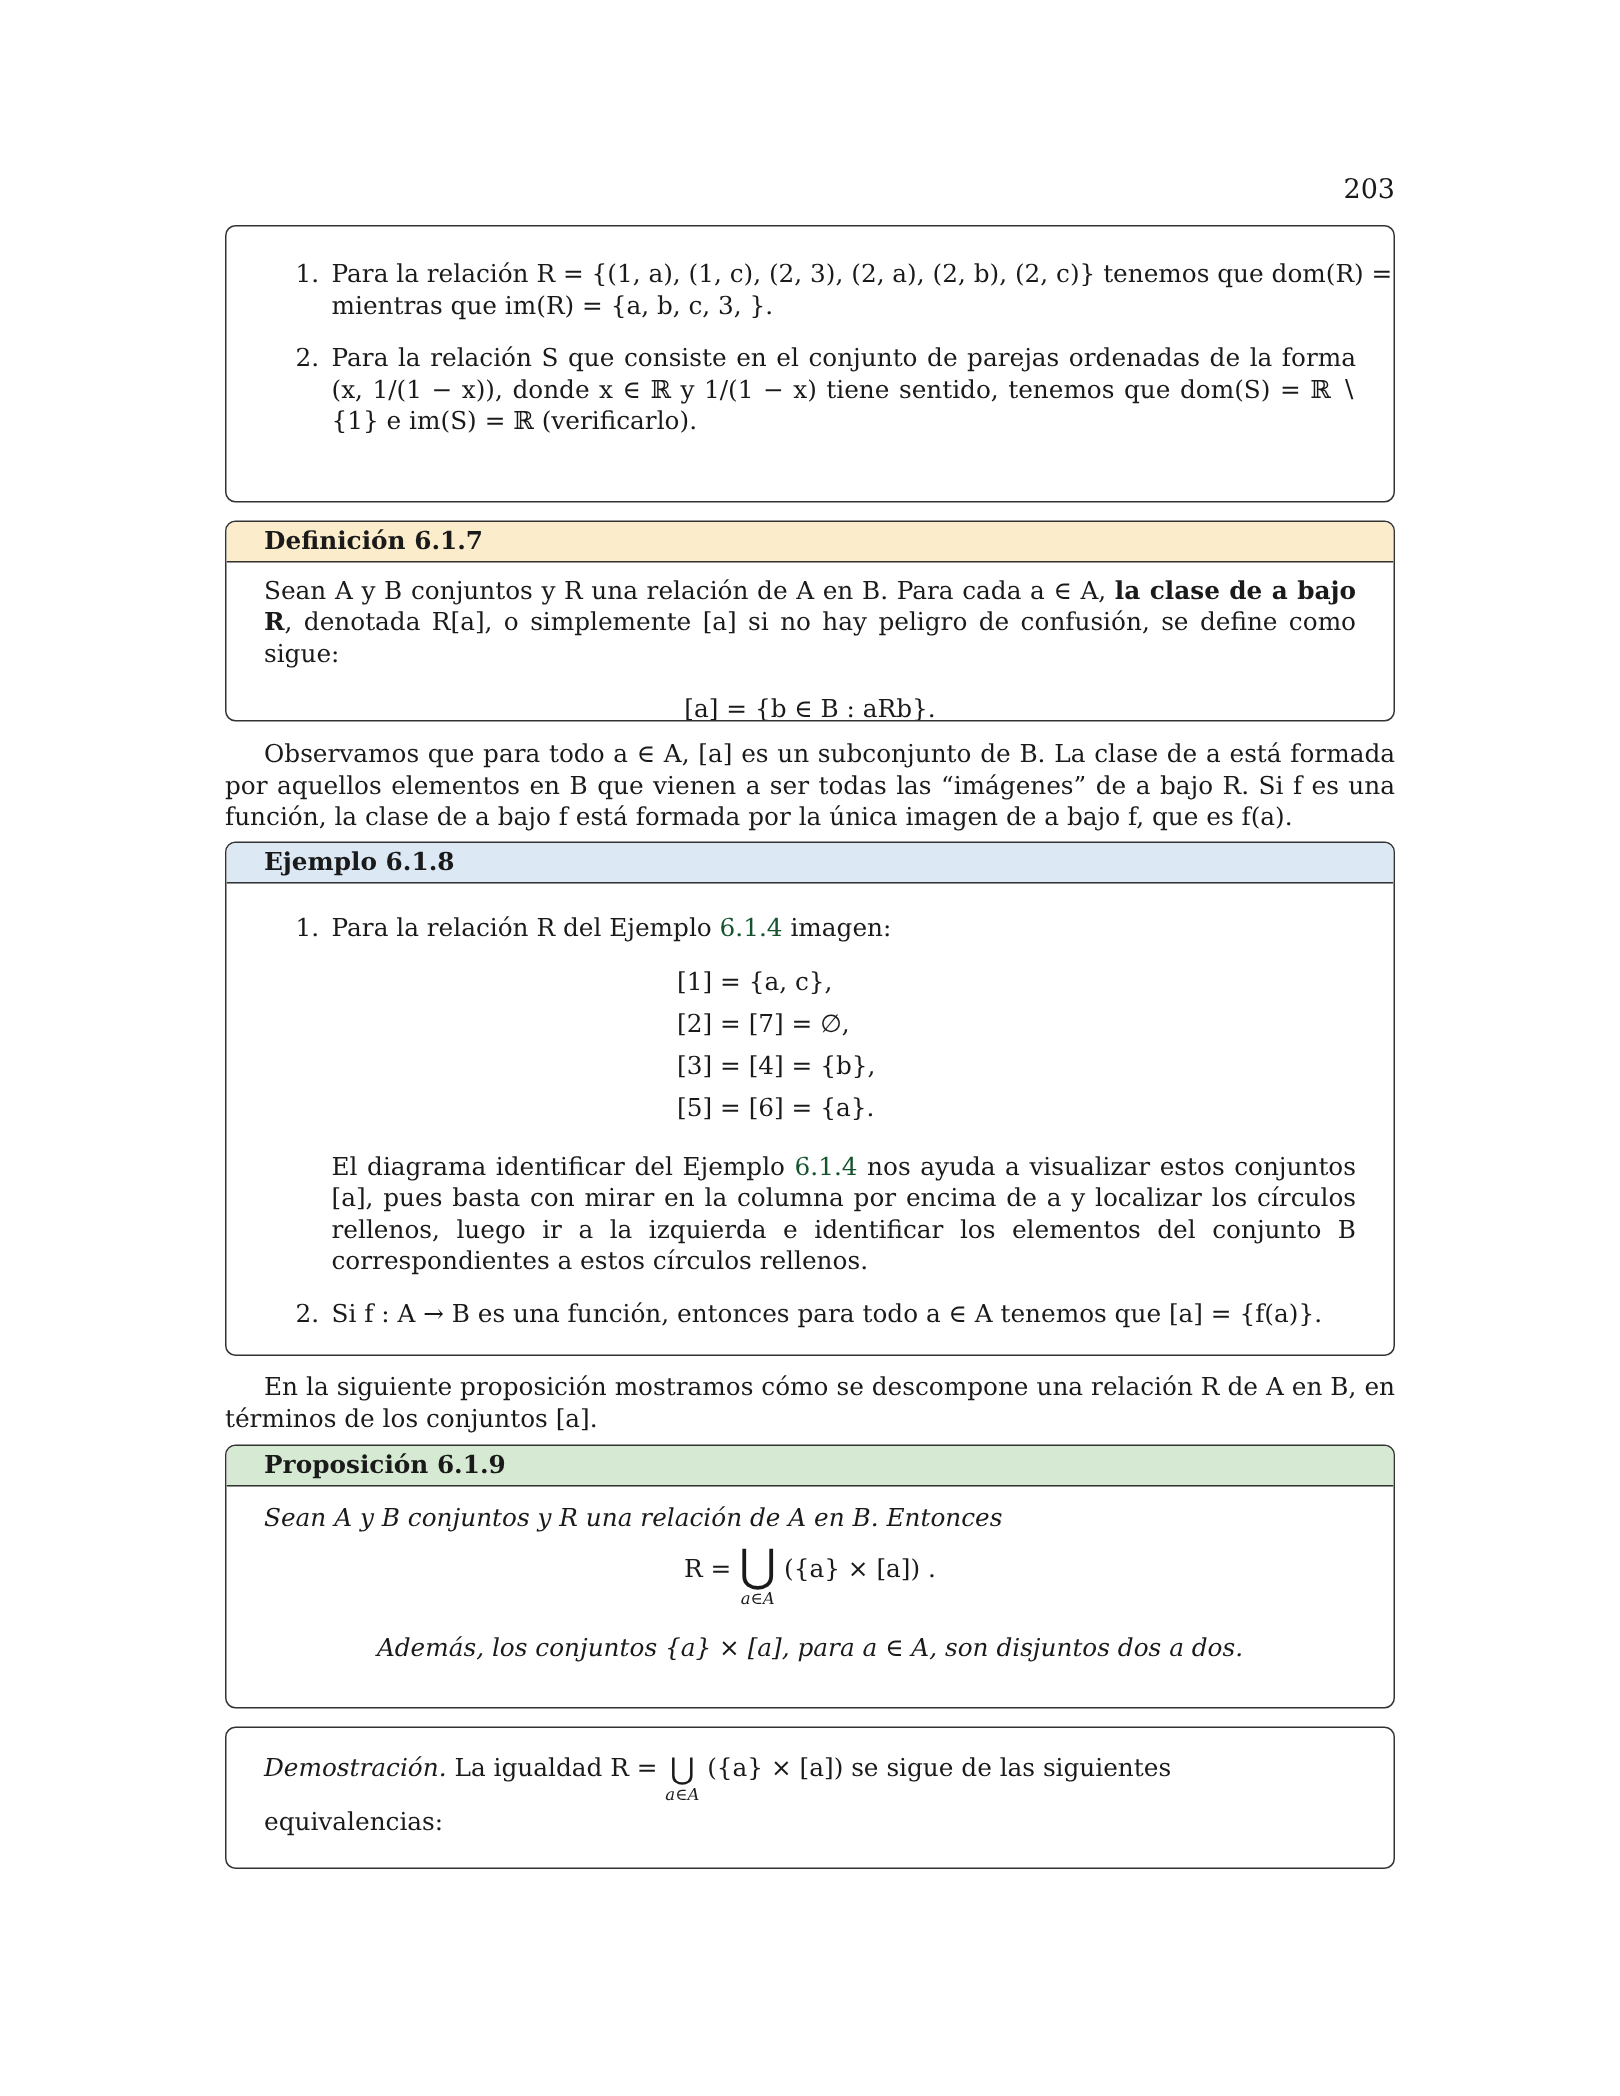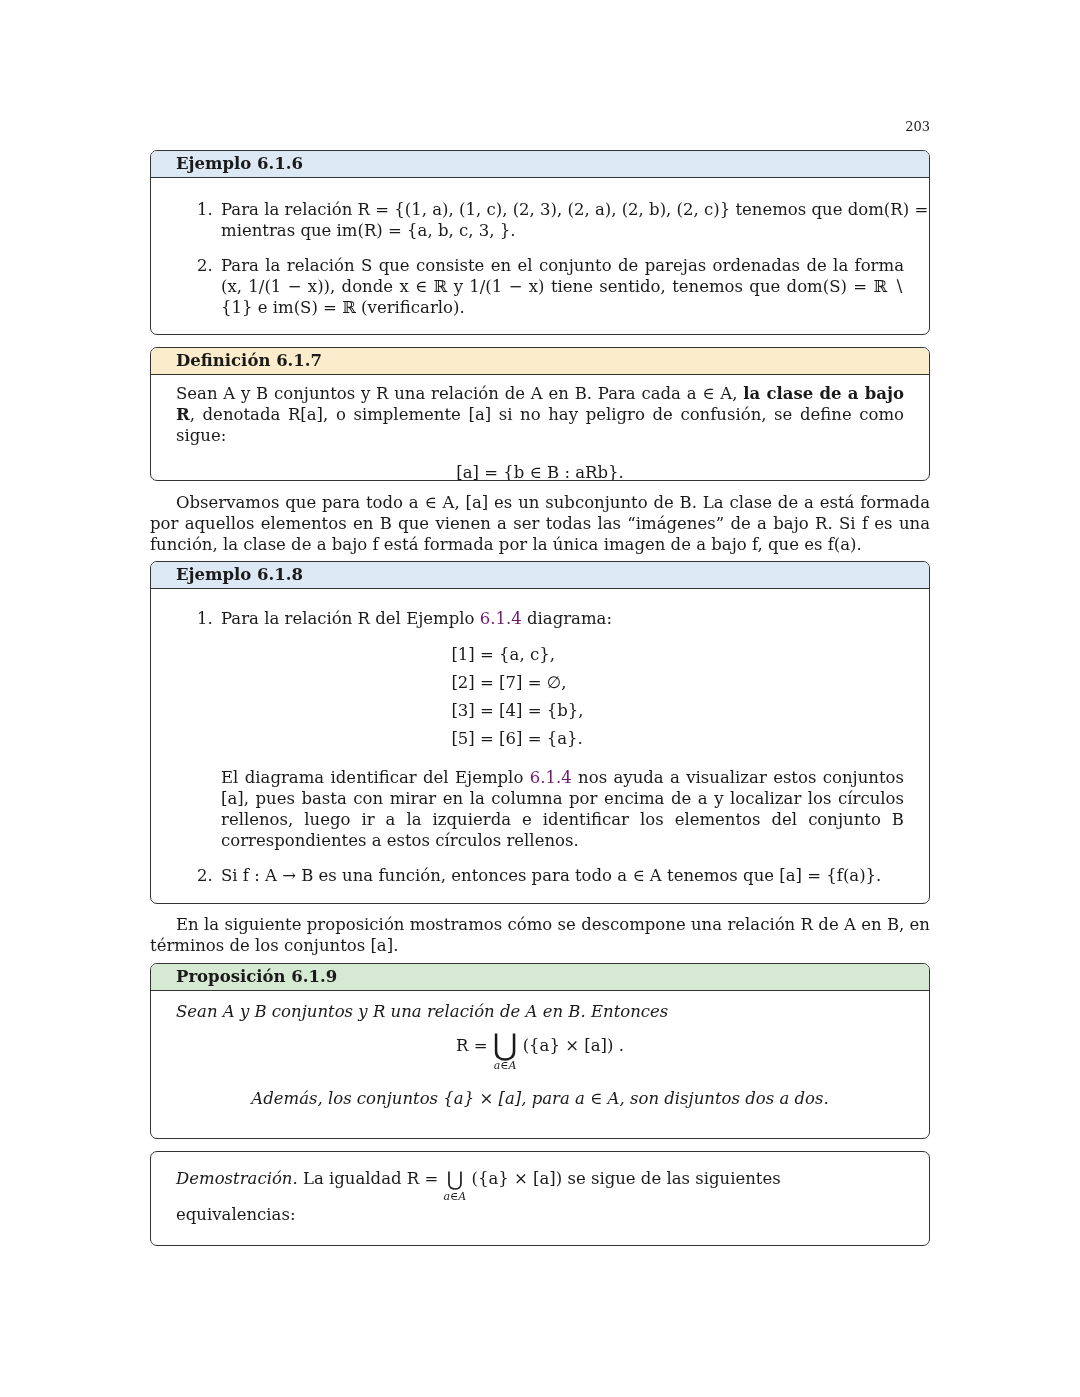--- a/index.html
+++ b/index.html
@@ -1,47 +1,46 @@
 <!DOCTYPE html>
 <html><head>
 <meta charset="utf-8">
 <style>
   html, body { margin: 0; padding: 0; background: #ffffff; }
   body { width: 1080px; height: 1397px; position: relative; overflow: hidden;
          font-family: "DejaVu Serif", "Liberation Serif", serif; color: #1a1a1a; }
   .page { position: absolute; left: 150px; top: 0; width: 780px; font-size: 16.5px; line-height: 21px; }
-  .pagenum { position: absolute; right: 0; top: 116px; font-size: 13px; }
+  .pagenum { position: absolute; right: 0; top: 116px; font-size: 18px; }
   .box { position: absolute; left: 0; width: 778px; border: 1.3px solid #333; border-radius: 7px; background: #fff; overflow: hidden; }
   .box .hdr { height: 26px; border-bottom: 1.3px solid #333; padding-left: 25px; font-weight: bold; line-height: 26px; font-size: 16.5px; }
   .hdr.blue { background: #dce8f3; }
   .hdr.yellow { background: #fbeccb; }
   .hdr.green { background: #d6ead3; }
   .body { padding: 0 25px; }
   .item { position: relative; padding-left: 45px; text-align: justify; }
   .item .num { position: absolute; left: 21px; top: 0; }
   .para { text-align: justify; }
   .center { text-align: center; }
   .ital { font-style: italic; }
-  .link { color: #701a75; }
+  .link { color: #14532d; }
   .b { font-weight: bold; }
   .text { position: absolute; left: 0; width: 780px; text-align: justify; }
   .eqlines { display: inline-block; text-align: left; }
   .eqlines div { line-height: 28px; }
   .bigcup { font-size: 30px; vertical-align: -6px; font-style: normal; }
   .sub { font-size: 11px; font-style: italic; display: block; text-align: center; line-height: 12px; }
   .cupwrap { display: inline-block; text-align: center; vertical-align: top; }
 </style>
 </head>
 <body>
 
 <div class="page">
   <div class="pagenum">203</div>
 
   <div class="box" style="top:150px;height:183px;">
-    <div class="hdr blue">Ejemplo 6.1.6</div>
     <div class="body" style="padding-top:21px;">
       <div class="item">
         <span class="num">1.</span>
         <div style="white-space:nowrap;">Para la relación R = {(1, a), (1, c), (2, 3), (2, a), (2, b), (2, c)} tenemos que dom(R) = {1, 2}</div>
         <div>mientras que im(R) = {a, b, c, 3, }.</div>
       </div>
       <div class="item" style="margin-top:14px;">
         <span class="num">2.</span>
         <div>Para la relación S que consiste en el conjunto de parejas ordenadas de la forma (x, 1/(1 − x)), donde x ∈ ℝ y 1/(1 − x) tiene sentido, tenemos que dom(S) = ℝ ∖ {1} e im(S) = ℝ (verificarlo).</div>
       </div>
@@ -56,21 +55,21 @@
     </div>
   </div>
 
   <div class="text" style="top:492px;text-indent:26px;">Observamos que para todo a ∈ A, [a] es un subconjunto de B. La clase de a está formada por aquellos elementos en B que vienen a ser todas las “imágenes” de a bajo R. Si f es una función, la clase de a bajo f está formada por la única imagen de a bajo f, que es f(a).</div>
 
   <div class="box" style="top:561px;height:341px;">
     <div class="hdr blue">Ejemplo 6.1.8</div>
     <div class="body" style="padding-top:19px;">
       <div class="item">
         <span class="num">1.</span>
-        <div><span>Para la relación R del Ejemplo </span><span class="link">6.1.4</span><span> diagrama:</span></div>
+        <div><span>Para la relación R del Ejemplo </span><span class="link">6.1.4</span><span> imagen:</span></div>
         <div class="center" style="margin-top:12px;padding-right:90px;">
           <div class="eqlines">
             <div>[1] = {a, c},</div>
             <div>[2] = [7] = ∅,</div>
             <div>[3] = [4] = {b},</div>
             <div>[5] = [6] = {a}.</div>
           </div>
         </div>
         <div style="margin-top:14px;"><span>El diagrama identificar del Ejemplo </span><span class="link">6.1.4</span><span> nos ayuda a visualizar estos conjuntos [a], pues basta con mirar en la columna por encima de a y localizar los círculos rellenos, luego ir a la izquierda e identificar los elementos del conjunto B correspondientes a estos círculos rellenos.</span></div>
       </div>

